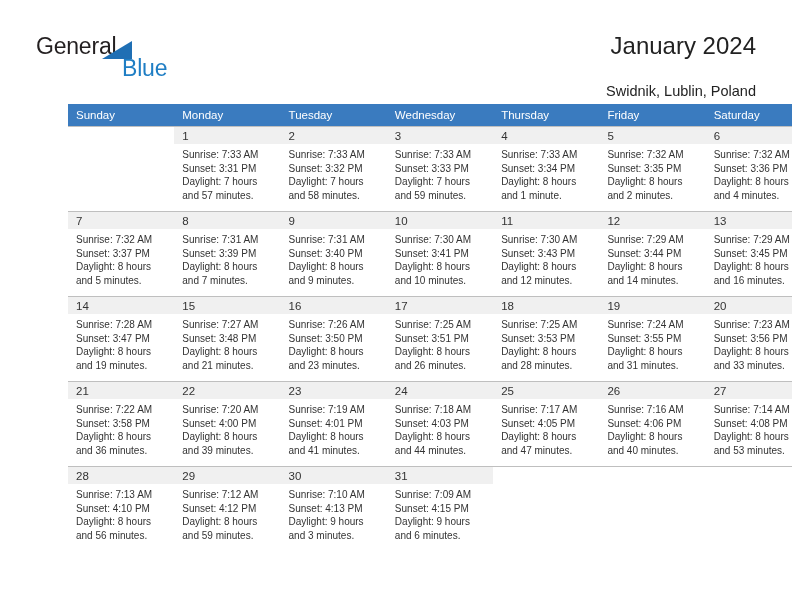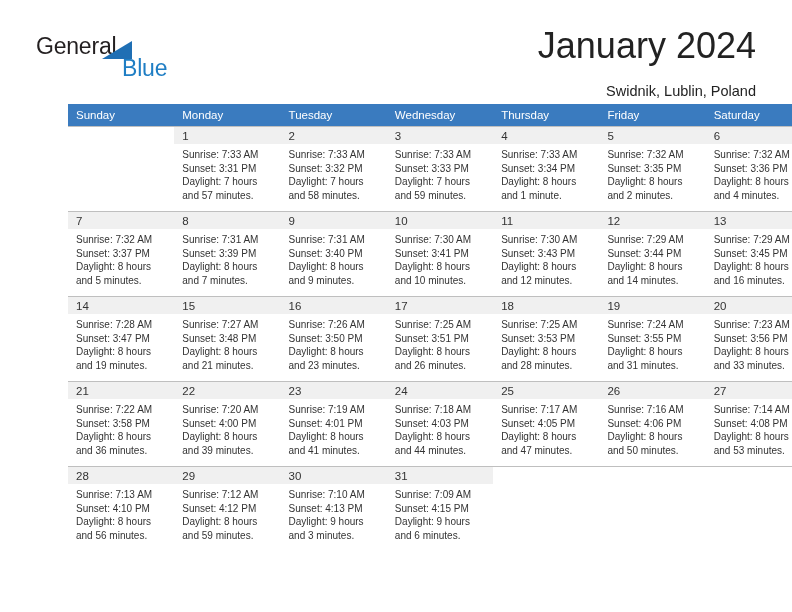--- a/index.html
+++ b/index.html
@@ -65,21 +65,21 @@
     border-width: 0 0 18px 30px;
     border-color: transparent transparent #1f6fb4 transparent;
   }
   .title-block {
     position: absolute;
     right: 36px;
     top: 30px;
     text-align: right;
   }
   .cal-title {
-    font-size: 36px;
+    font-size: 24px;
     color: #222222;
     line-height: 32px;
     font-family: "Liberation Sans", sans-serif;
   }
   .cal-subtitle {
     font-size: 14.5px;
     color: #222222;
     line-height: 18px;
     margin-top: 20px;
     font-family: "Liberation Sans", sans-serif;
@@ -463,21 +463,21 @@
               </div>
             </div>
           </td>
           <td>
             <div class="cell-inner">
               <div class="daynum-band">26</div>
               <div class="details">
                 <div>Sunrise: 7:16 AM</div>
                 <div>Sunset: 4:06 PM</div>
                 <div>Daylight: 8 hours</div>
-                <div>and 50 minutes.</div>
+                <div>and 40 minutes.</div>
               </div>
             </div>
           </td>
           <td>
             <div class="cell-inner">
               <div class="daynum-band">27</div>
               <div class="details">
                 <div>Sunrise: 7:14 AM</div>
                 <div>Sunset: 4:08 PM</div>
                 <div>Daylight: 8 hours</div>

